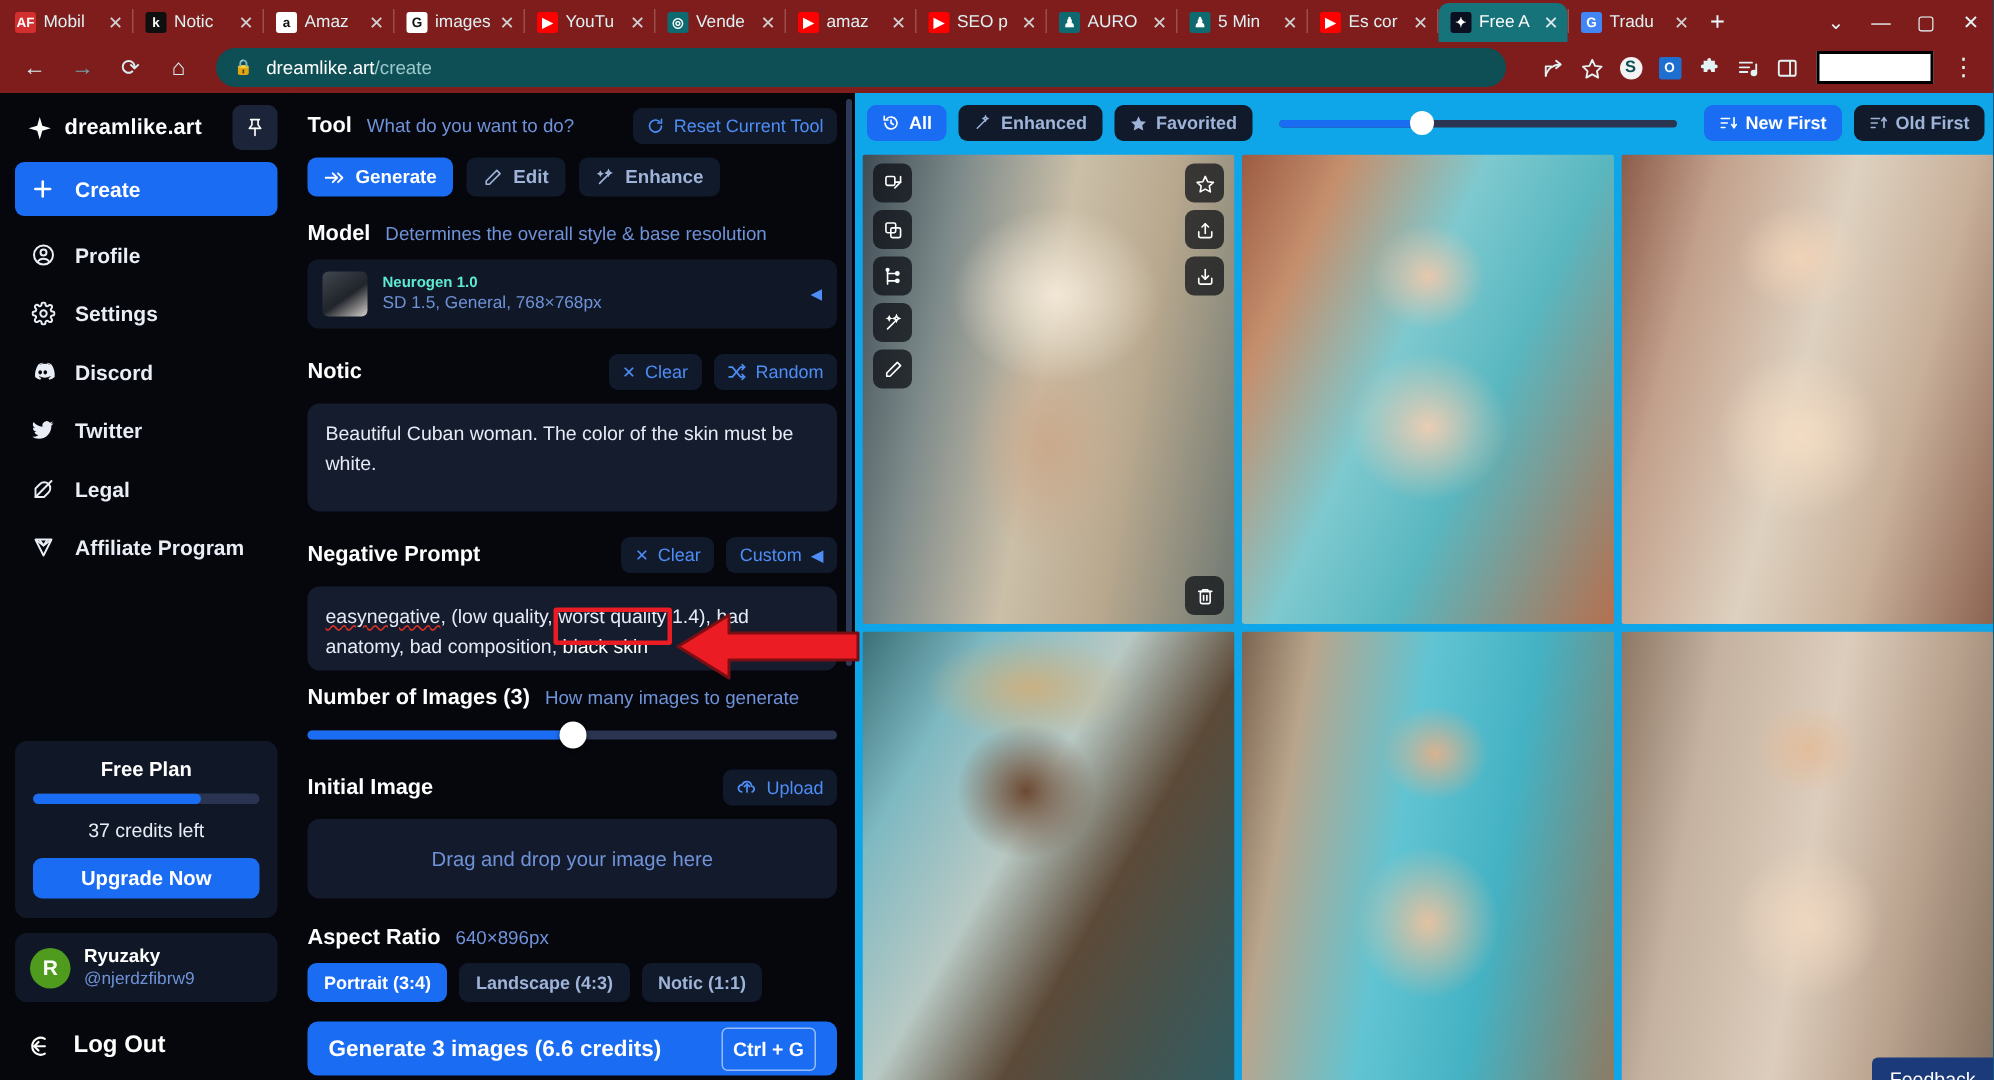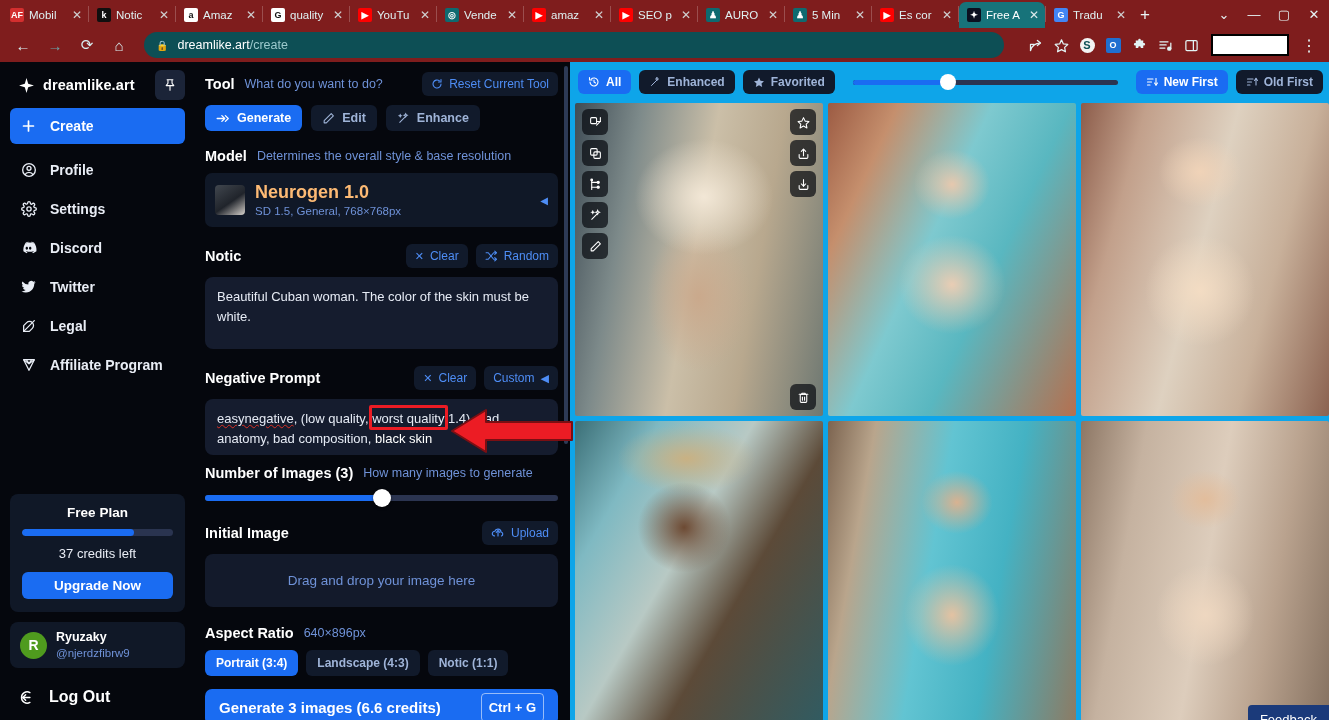--- a/index.html
+++ b/index.html
@@ -89,21 +89,21 @@
           display:flex; align-items:center; gap:6px; white-space:nowrap; }
   .pill .pi { font-size:11px; }
   .segrow { display:flex; gap:9px; margin-bottom:17px; }
   .seg { background:#111a2b; color:#9fb4d8; font-size:12.5px; font-weight:bold; border-radius:6px;
          padding:6px 11px; display:flex; align-items:center; gap:7px; }
   .seg.on { background:#1a6cf2; color:#fff; }
   .modelcard { background:#101827; border-radius:7px; padding:8px 10px; display:flex; align-items:center;
                gap:10px; margin-bottom:17px; }
   .modelthumb { width:30px; height:30px; flex:0 0 30px; border-radius:4px; overflow:hidden;
                 background:linear-gradient(145deg,#41474f 0%,#20242b 55%,#d7d2cc 100%); }
-  .modelname { font-size:18px; font-weight:bold; color:#fdba74; line-height:1.3; }
+  .modelname { font-size:10px; font-weight:bold; color:#5eead4; line-height:1.3; }
   .modelmeta { font-size:11.5px; color:#6f92d8; line-height:1.3; }
   .modelcaret { margin-left:auto; color:#4e8df5; font-size:10px; }
   .txtarea { background:#151c2e; border-radius:8px; padding:10px 12px; font-size:13px;
              color:#e6ebf5; line-height:1.55; }
   .txtarea.prompt { height:72px; margin-bottom:17px; }
   .txtarea.neg { height:56px; margin-bottom:10px; position:relative; }
   .squig { text-decoration:underline; text-decoration-style:wavy; text-decoration-color:#d93025;
            text-decoration-thickness:1px; }
   .slider { position:relative; height:6px; border-radius:3px; background:#2b3450; margin:14px 0 20px; }
   .slider .fill { position:absolute; left:0; top:0; height:6px; border-radius:3px; background:#1a6cf2; }
@@ -168,21 +168,21 @@
         </div>
         <div class="tabsep"></div>
         <div class="tab">
           <span class="fav" style="background: rgb(255, 255, 255); color: rgb(17, 17, 17);">a</span>
           <span class="tlabel">Amaz</span>
           <span class="tclose">✕</span>
         </div>
         <div class="tabsep"></div>
         <div class="tab">
           <span class="fav" style="background: rgb(255, 255, 255); color: rgb(17, 17, 17);">G</span>
-          <span class="tlabel">quality</span>
+          <span class="tlabel">images</span>
           <span class="tclose">✕</span>
         </div>
         <div class="tabsep"></div>
         <div class="tab">
           <span class="fav" style="background: rgb(255, 0, 0); color: rgb(255, 255, 255);">▶</span>
           <span class="tlabel">YouTu</span>
           <span class="tclose">✕</span>
         </div>
         <div class="tabsep"></div>
         <div class="tab">

